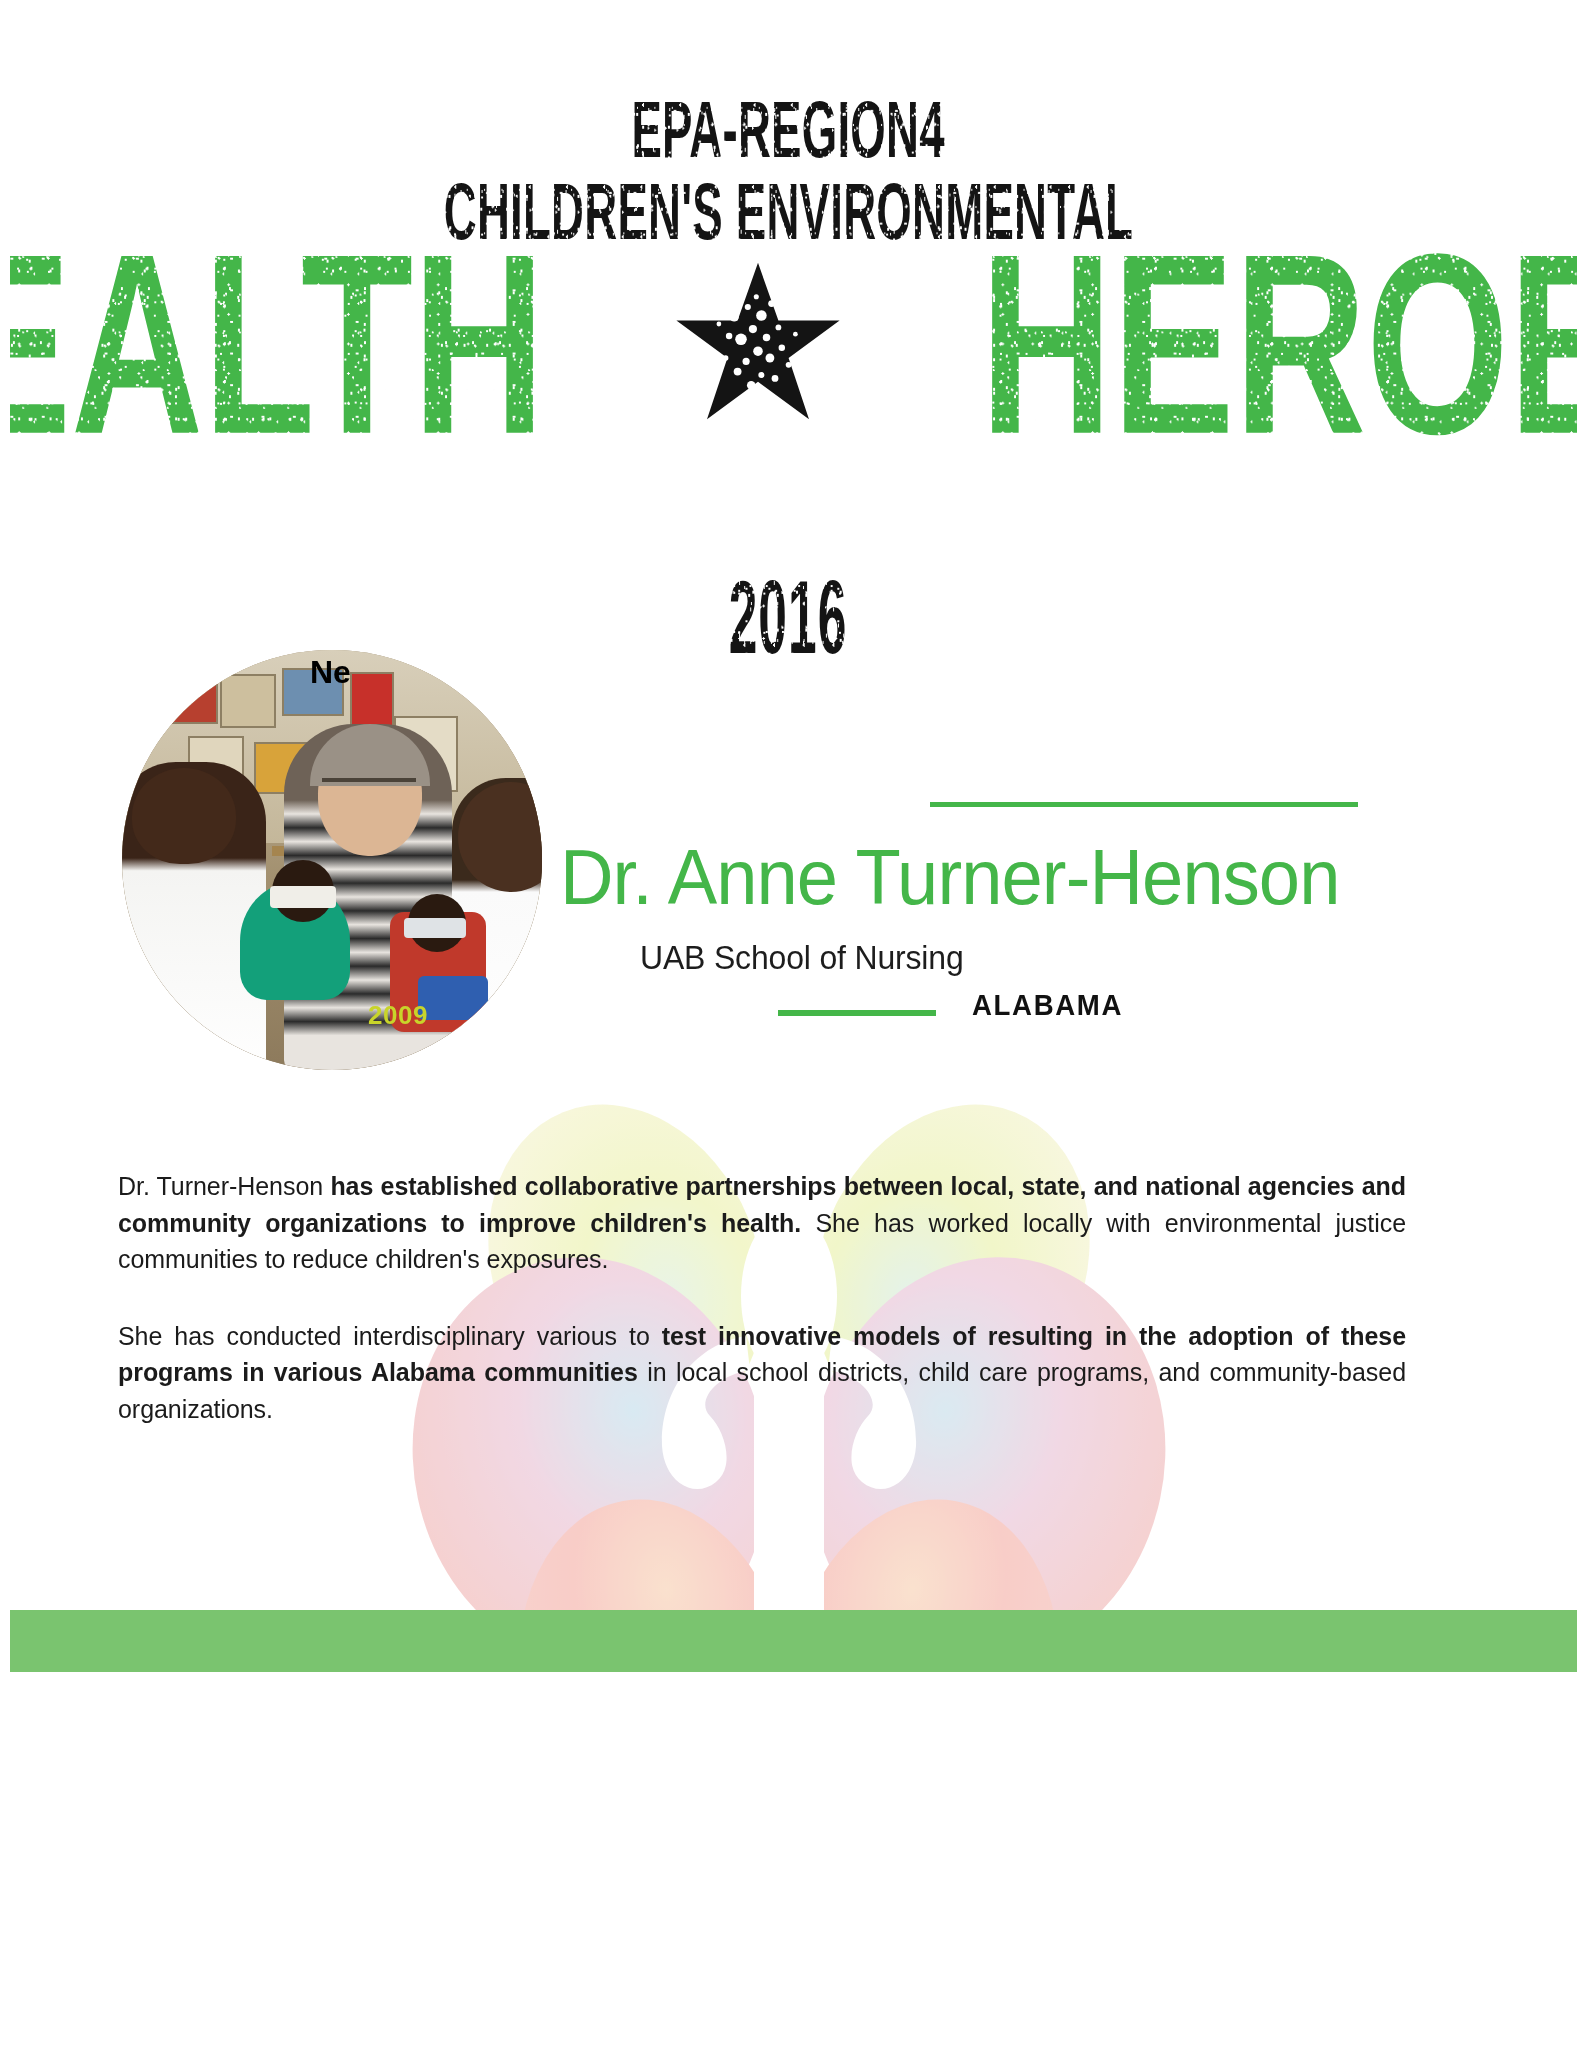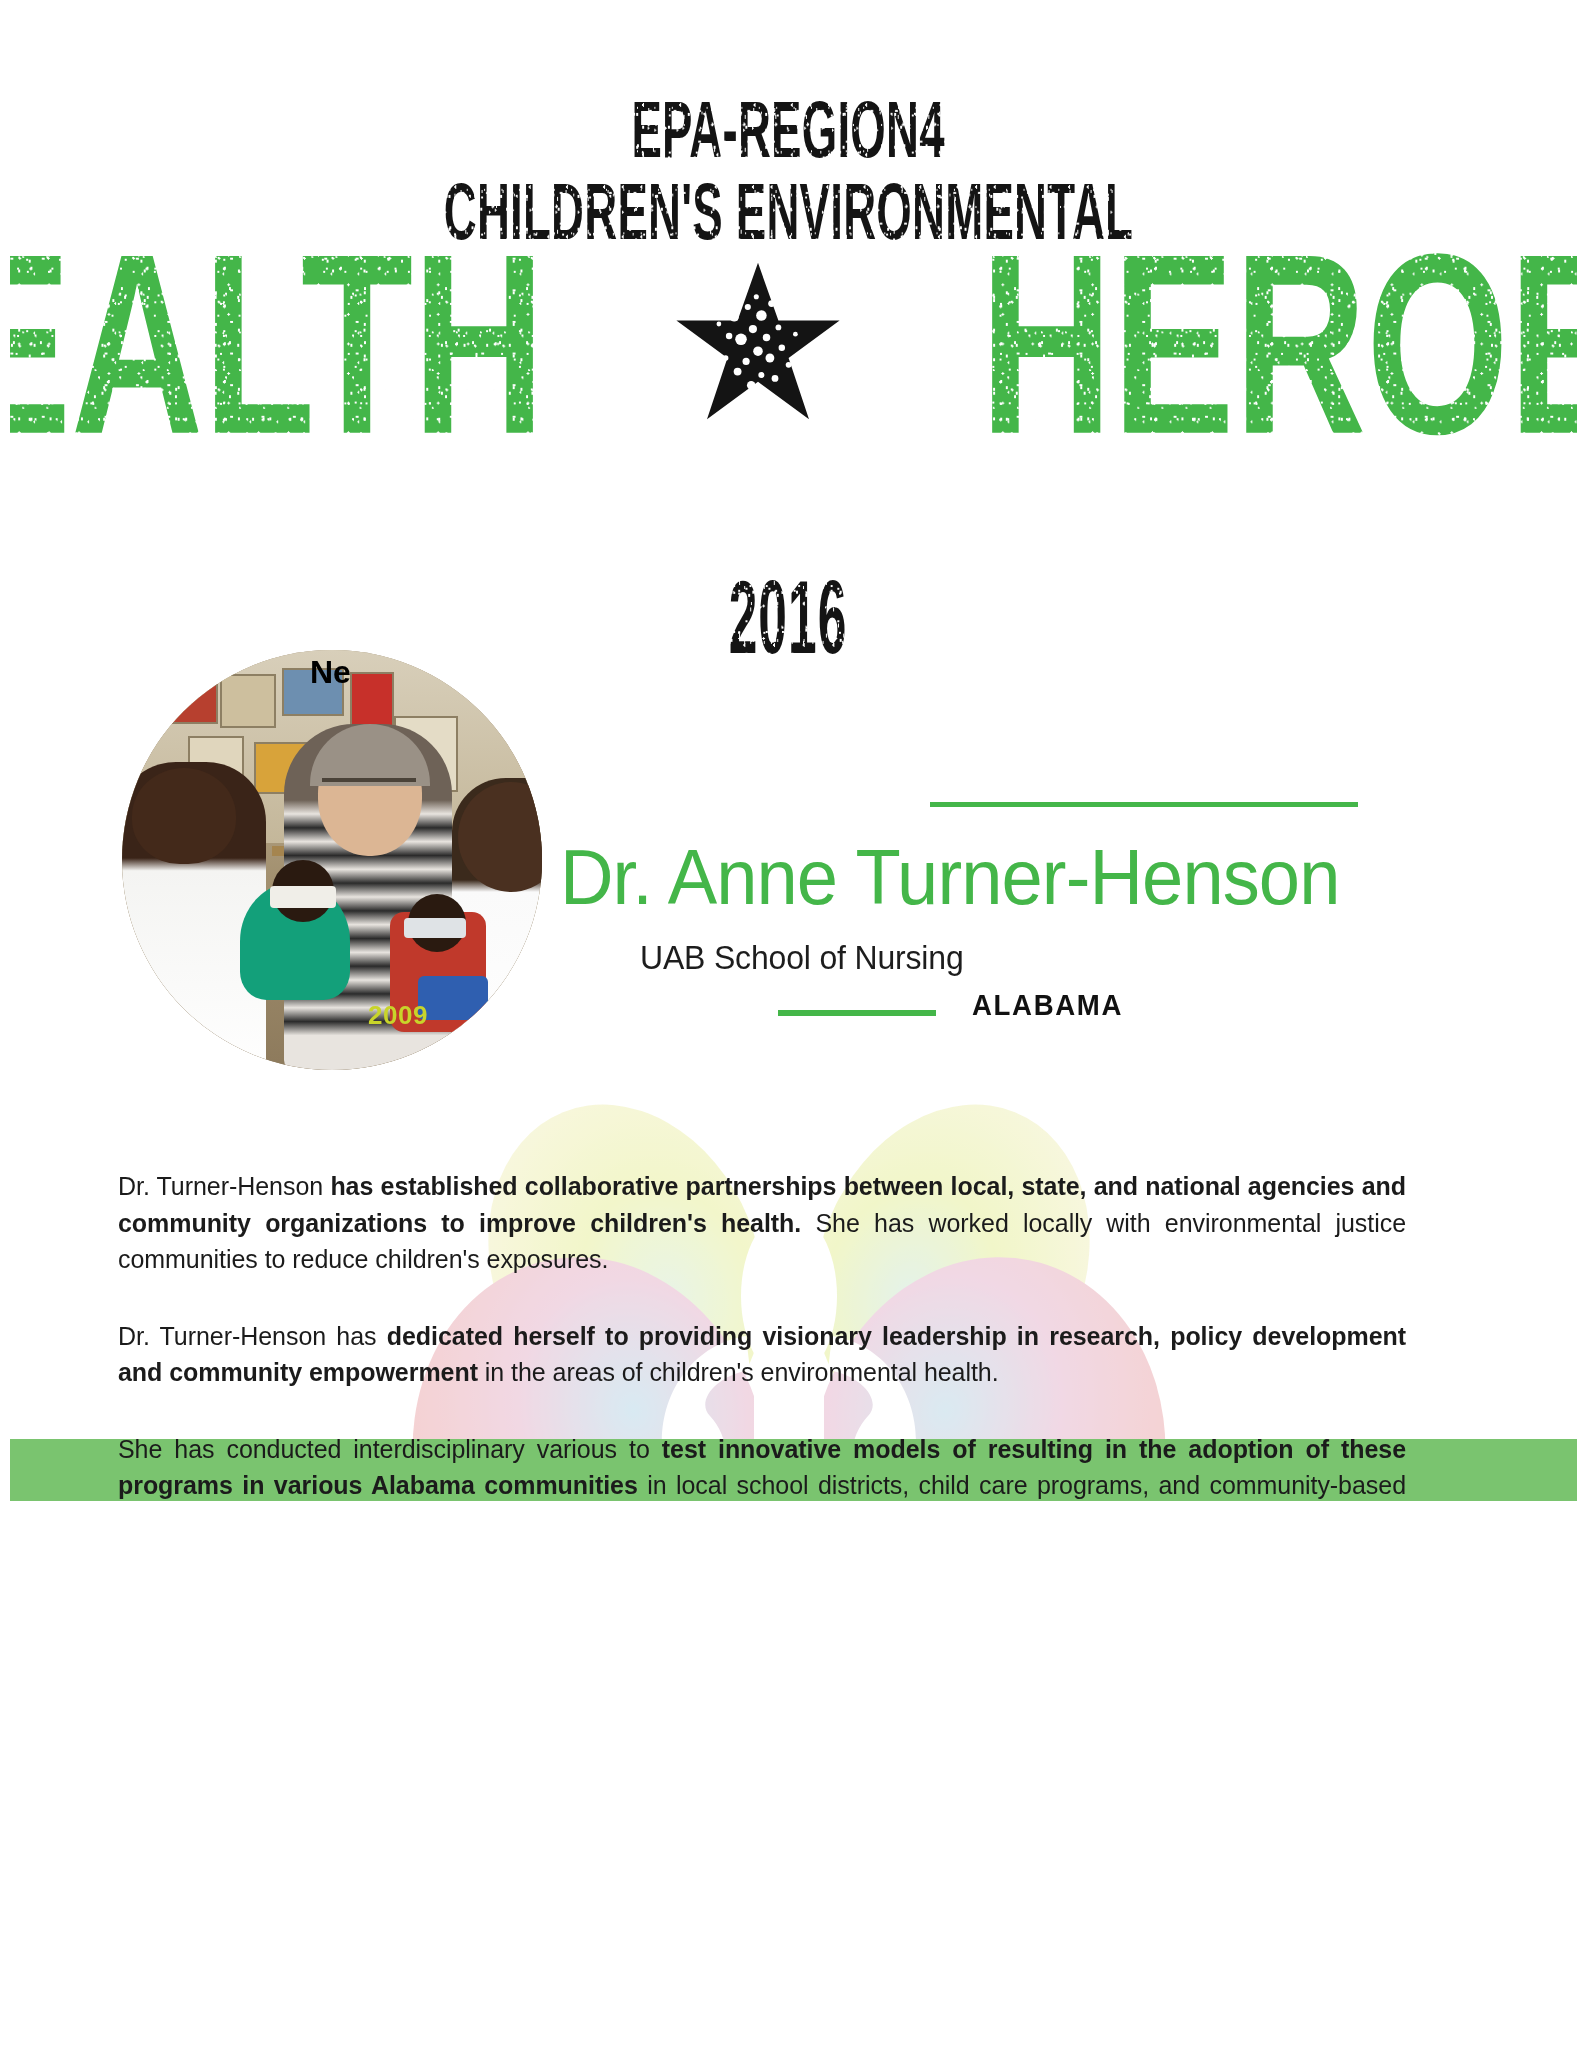--- a/index.html
+++ b/index.html
@@ -3,21 +3,21 @@
 <meta charset="utf-8">
 <style>
   html,body{margin:0;padding:0;}
   body{
     width:1577px;height:2048px;
     background:#ffffff;
     font-family:"Liberation Sans", sans-serif;
     overflow:hidden;
     position:relative;
   }
-  .page{position:relative;width:1577px;height:1501px;overflow:hidden;background:#fff;}
+  .page{position:relative;width:1577px;height:1672px;overflow:hidden;background:#fff;}
   .noise{
     position:relative;
     display:inline-block;
   }
   .noise::after{
     content:"";
     position:absolute;inset:-2px;
     pointer-events:none;
     background-image:
       radial-gradient(ellipse 2px 3px at 12% 18%, #fff 60%, transparent 62%),
@@ -377,21 +377,20 @@
         <path d="M438 236 C490 244 524 292 522 346 C520 382 490 400 468 382 C448 366 460 330 474 316 C488 302 470 276 434 270 Z"></path>
         <ellipse cx="352" cy="60" rx="23" ry="52" transform="rotate(-16 352 60)"></ellipse>
         <ellipse cx="438" cy="60" rx="23" ry="52" transform="rotate(16 438 60)"></ellipse>
       </g>
     </svg>
   </div>
 
   <div class="body-copy">
     <p class="para"><span>Dr. Turner-Henson </span><b>has established collaborative partnerships between local, state, and national agencies and community organizations to improve children's health.</b><span> She has worked locally with environmental justice communities to reduce children's exposures.</span></p>
 
-    <p class="para"><span>Dr. Turner-Henson has </span><b>dedicated herself to providing visionary leadership in research, policy development and community empowerment</b><span> in the areas of children's environmental health.</span></p>
 
     <p class="para last"><span>She has conducted interdisciplinary various to </span><b>test innovative models of resulting in the adoption of these programs in various Alabama communities</b><span> in local school districts, child care programs, and community-based organizations.</span></p>
   </div>
 
   <div class="wordmark" id="wordmark-footer">
     <span class="wm-word noise">HEALTH</span>
     <span class="wm-star">
       <svg width="102" height="100" viewBox="0 0 100 96" aria-hidden="true">
         <defs>
           <mask id="starGrunge2">

